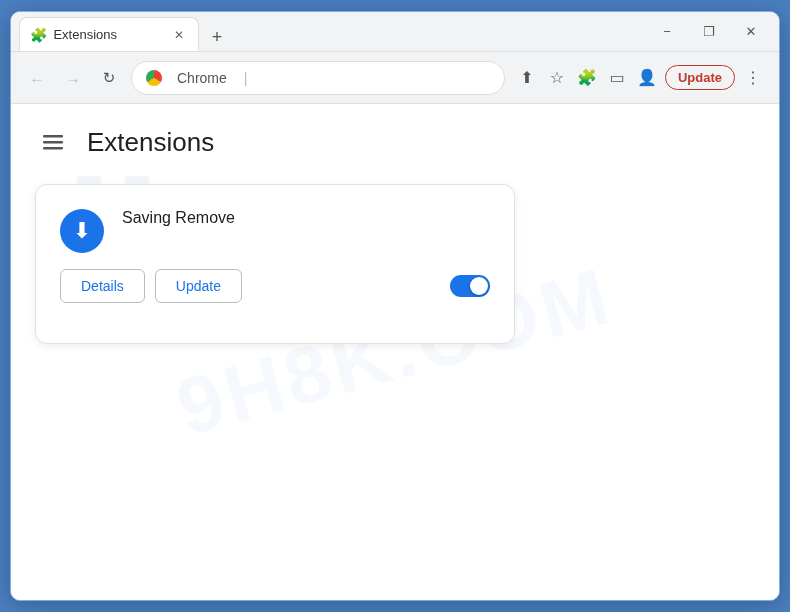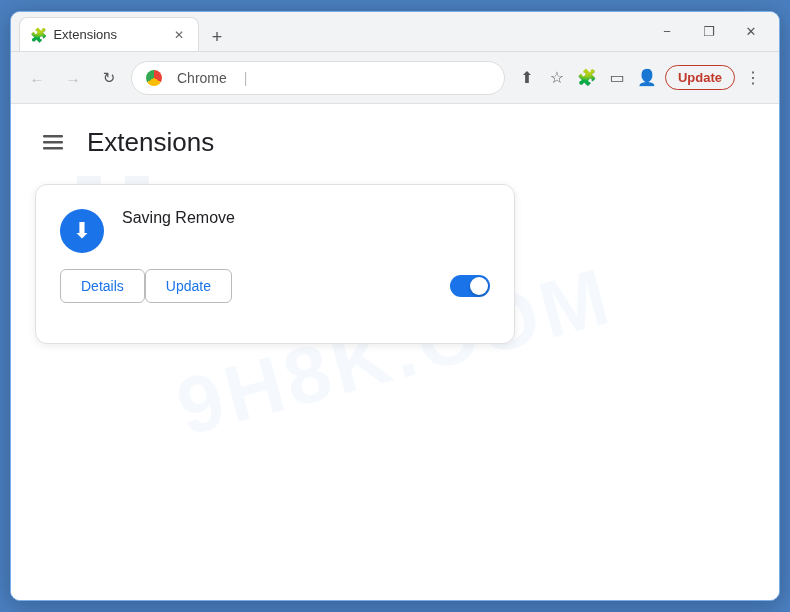--- a/index.html
+++ b/index.html
@@ -324,20 +324,21 @@
       flex: 1;
     }
     .ext-name {
       font-size: 16px;
       color: #202124;
       font-weight: 500;
     }
     .ext-bottom {
       display: flex;
       align-items: center;
+      gap: 10px;
     }
     .ext-btn {
       border: 1.5px solid #bbb;
       background: #fff;
       border-radius: 6px;
       padding: 8px 20px;
       font-size: 14px;
       color: #1a73e8;
       cursor: pointer;
       font-weight: 500;

